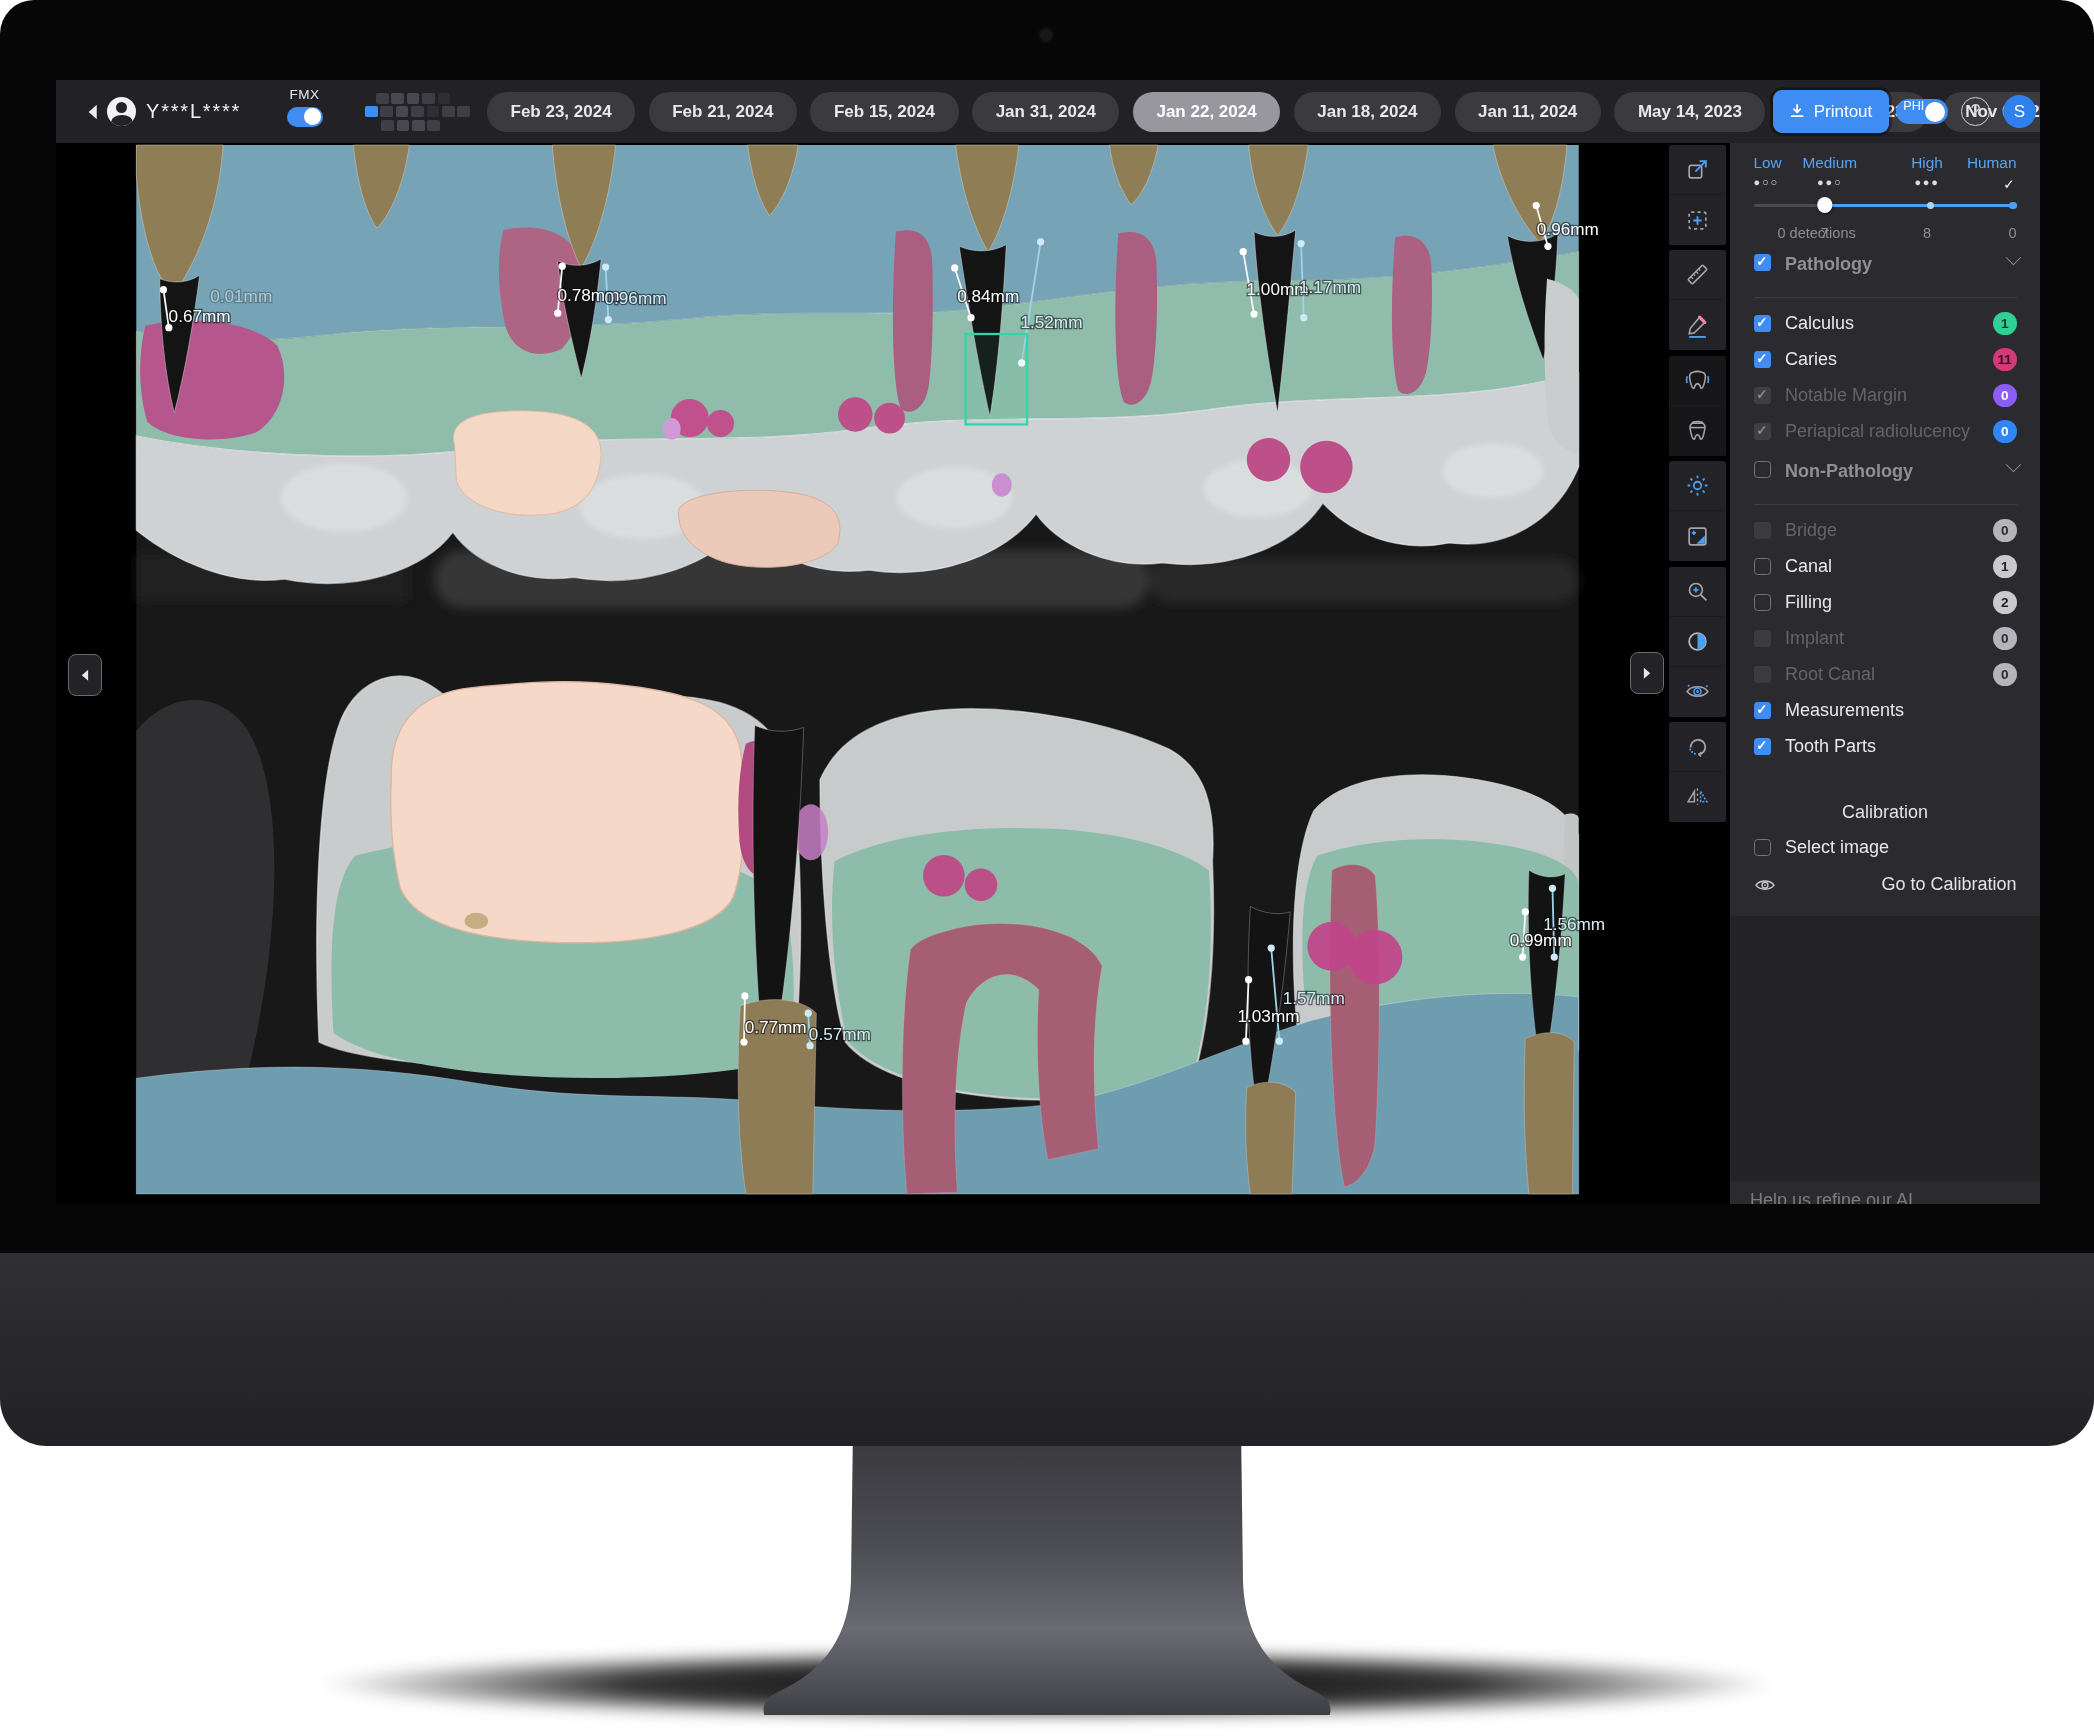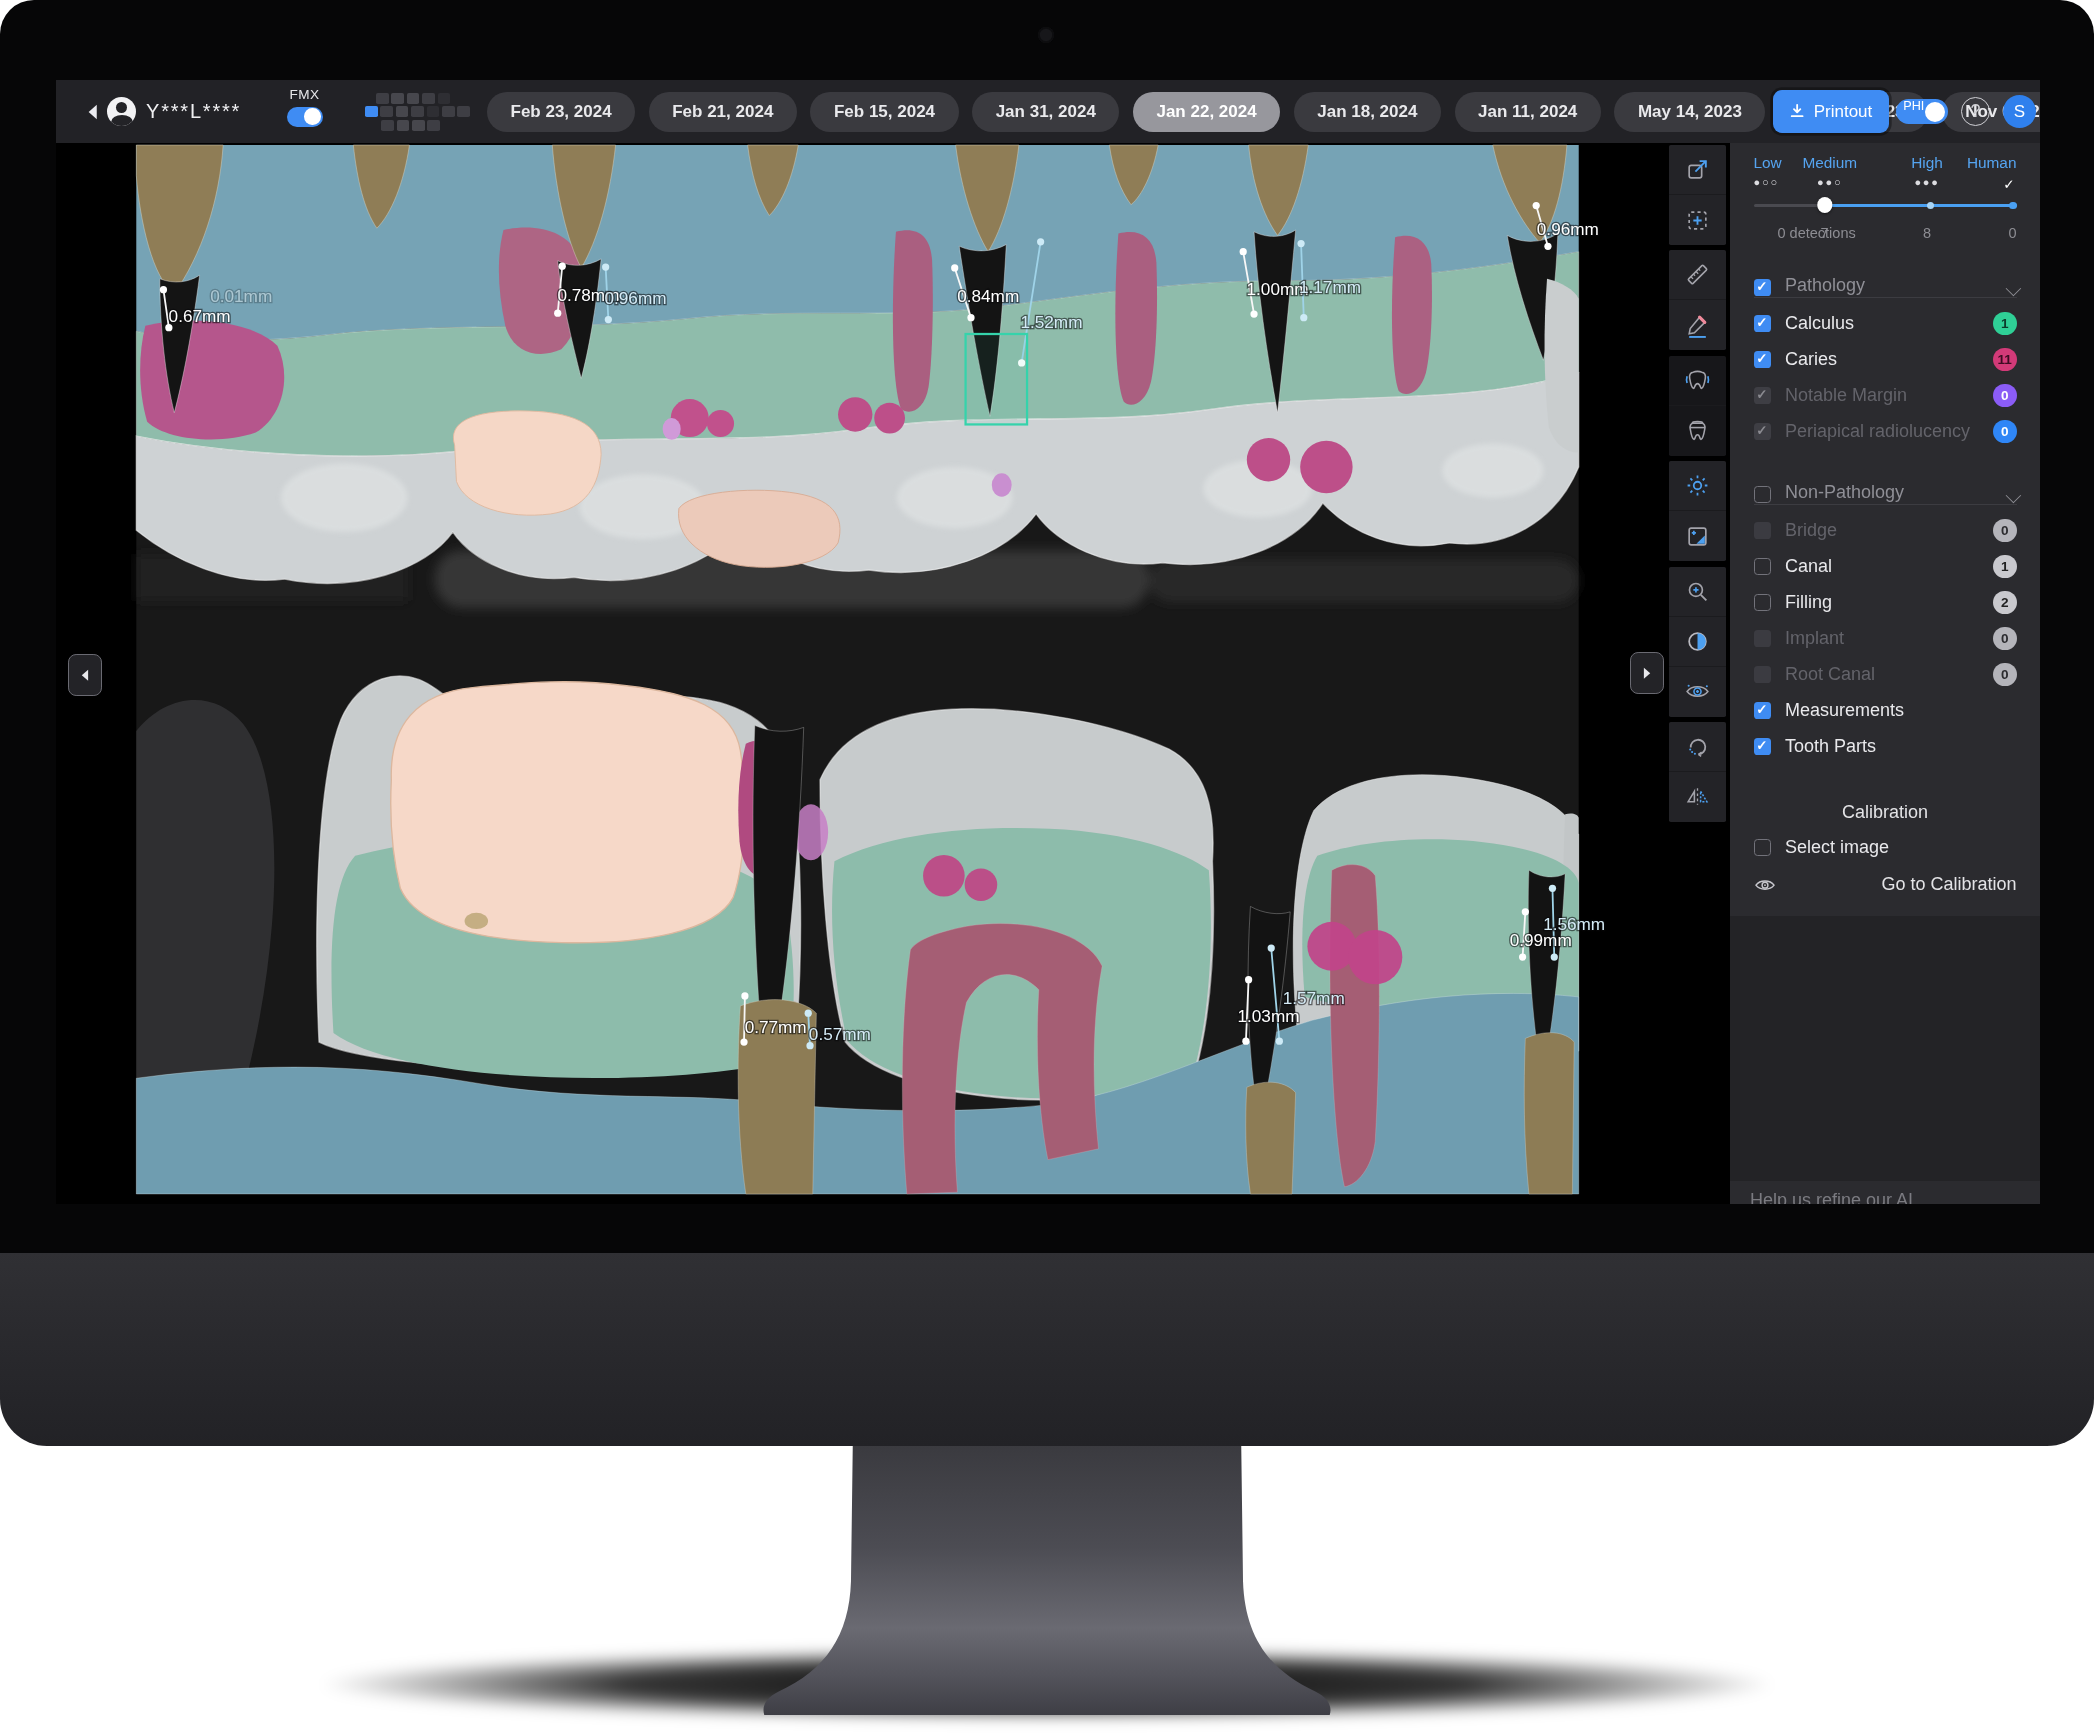--- a/index.html
+++ b/index.html
@@ -73,21 +73,21 @@
   .conf-slider { position:relative; height:16.3px; margin-top:3.6px; cursor:pointer; }
   .conf-track { position:absolute; left:0; right:0; top:6.3px; height:3.6px; border-radius:1.8px; background:#4a4a50; }
   .conf-fill { position:absolute; left:27%; right:0; top:6.3px; height:3.6px; border-radius:1.8px; background:#4aa0f2; }
   .conf-dot-hi { position:absolute; left:66%; top:4.5px; width:7.2px; height:7.2px; border-radius:50%; background:#a8d4f5; }
   .conf-dot-end { position:absolute; right:0; top:4.5px; width:7.2px; height:7.2px; border-radius:50%; background:#4aa0f2; }
   .conf-knob { position:absolute; left:27%; top:0; width:15.4px; height:15.4px; border-radius:50%; background:#fff; transform:translateX(-50%); box-shadow:0 0.9px 2.7px rgba(0,0,0,.5); }
   .conf-counts { position:relative; height:18px; margin-top:11px; padding-bottom:12.7px; }
   .conf-counts span { position:absolute; color:#8d8d93; font-size:14.5px; }
   .cc0 { left:16px;padding-left:8px; } .cc1 { left:27%; transform:translateX(-50%);} .cc2 { left:66%; transform:translateX(-50%);} .cc3 { right:0; }
 
-  .section-head { display:flex; align-items:flex-end; gap:14.5px; height:42px; margin-top:11px; cursor:pointer; }
+  .section-head { display:flex; align-items:flex-start; gap:14.5px; height:42px; margin-top:11px; cursor:pointer;font-weight:bold; }
   .section-title { color:#8f8f96; font-size:18px; flex:1; }
   .chev { width:11px; height:11px; border-right:1.8px solid #8f8f96; border-bottom:1.8px solid #8f8f96; transform:rotate(45deg) translateY(-2.7px); }
   .divider { height:0.9px; background:#3c3c41; margin:1.8px 0 7.2px 0; }
 
   .row { display:flex; align-items:center; gap:14.5px; height:36px; cursor:pointer; }
   .row .lbl { color:#e9e9ec; font-size:18px;text-align:center; }
   .row.dim .lbl { color:#63636a; }
   .badge { margin-left:auto; min-width:23.5px; height:23.5px; border-radius:11.8px; padding:0 3.6px; display:flex; align-items:center; justify-content:center; font-size:13.6px; font-weight:bold; }
   .badge.green { background:#2fcf96; color:#0c3a2a; }
   .badge.pink { background:#d23a78; color:#3c0c22; }

